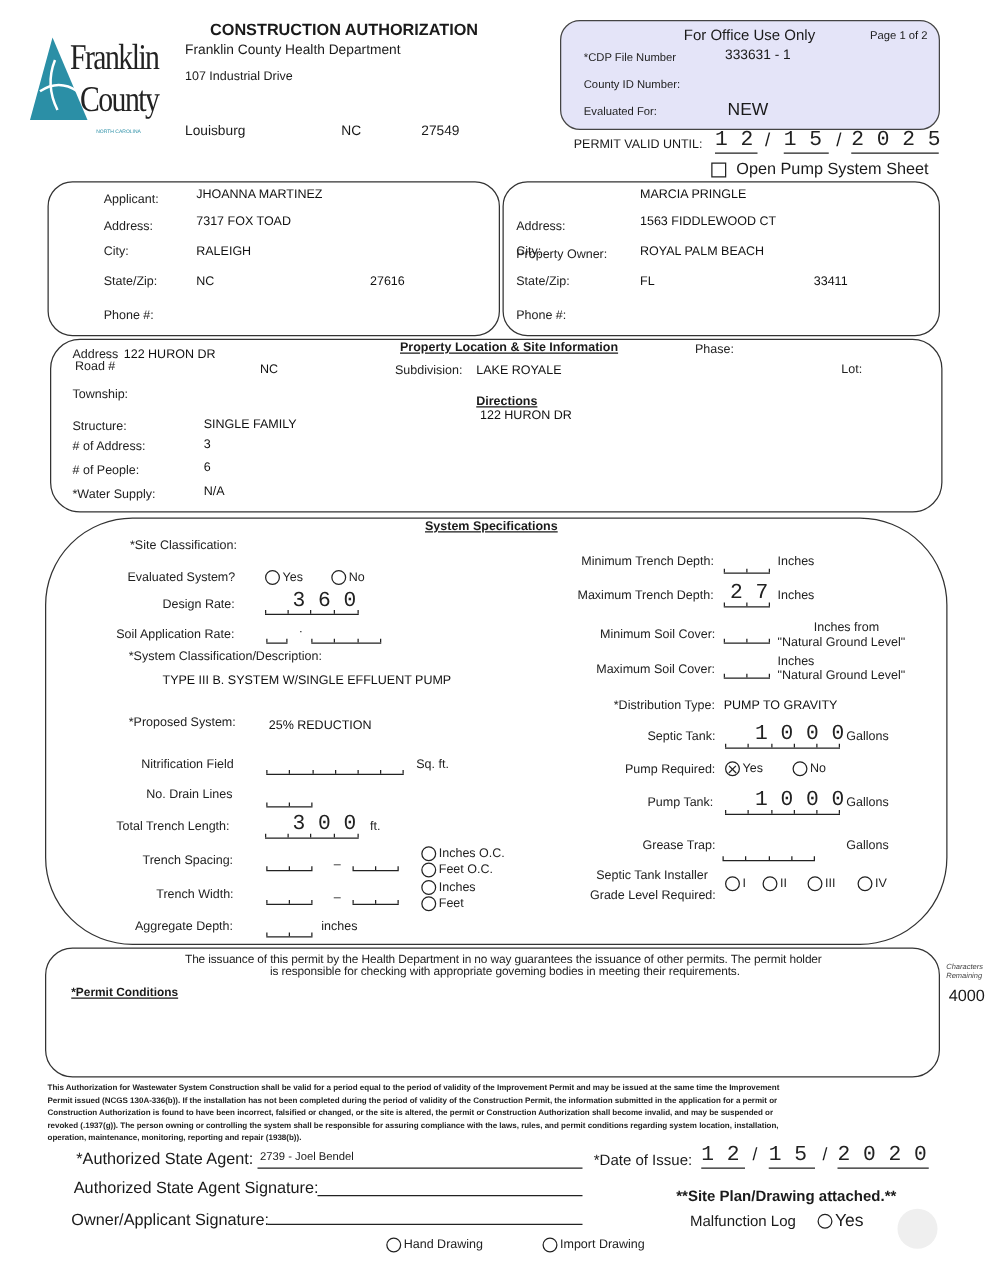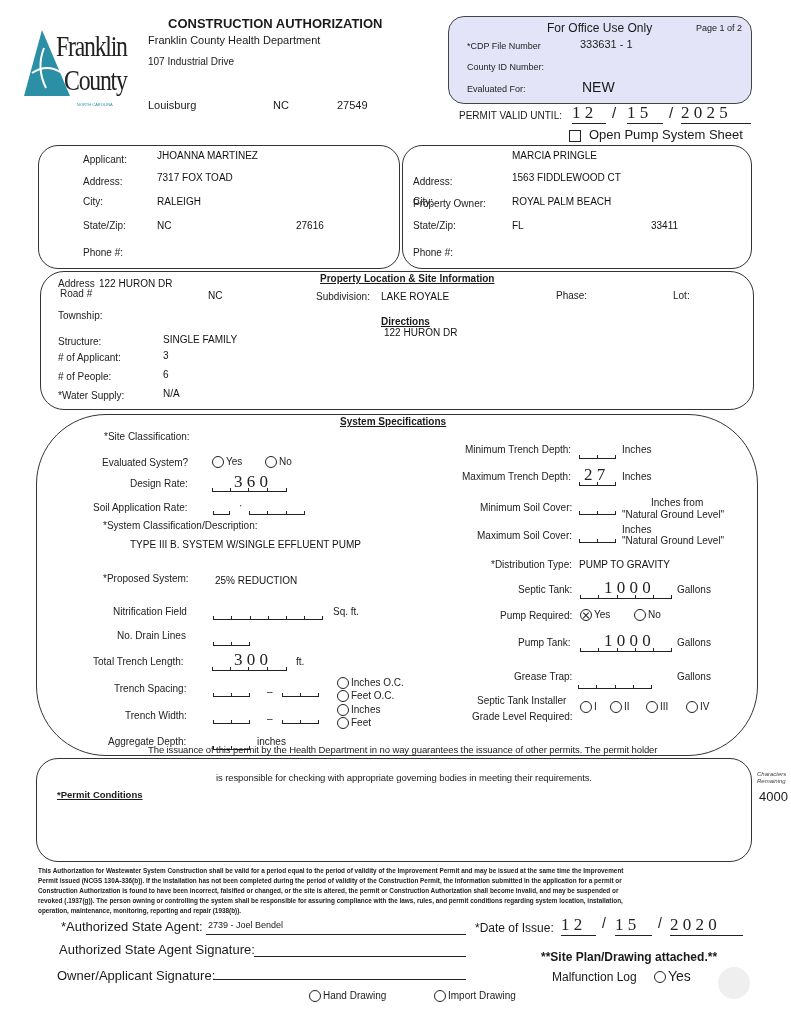--- a/index.html
+++ b/index.html
@@ -1,21 +1,21 @@
 <!DOCTYPE html>
 <html><head>
 <meta charset="utf-8">
 <style>
   * { box-sizing: border-box; margin: 0; padding: 0; }
   html, body { width: 791px; height: 1024px; background: #ffffff; overflow: hidden; }
   body { position: relative; font-family: "Liberation Sans", sans-serif; color: #1a1a1a; font-size: 10px; }
   .abs { position: absolute; white-space: nowrap; }
   .lbl { font-size: 10px; color: #222; }
   .val { font-size: 10px; color: #111; }
-  .hand { font-family: Liberation Serif, serif; font-size: 17px; color: #222; letter-spacing: 0; }
+  .hand { font-family: Liberation Mono, monospace; font-size: 17px; color: #222; letter-spacing: 0; }
   .box { position: absolute; border: 1.3px solid #333; border-radius: 22px; }
   .u { text-decoration: underline; font-weight: bold; }
   .radio { display: inline-block; width: 12px; height: 12px; border: 1px solid #222; border-radius: 50%; vertical-align: middle; margin-right: 2px; position: relative; }
   .radio.checked::before, .radio.checked::after { content: ""; position: absolute; left: 1px; top: 4.5px; width: 8px; height: 1.3px; background: #222; }
   .radio.checked::before { transform: rotate(45deg); }
   .radio.checked::after { transform: rotate(-45deg); }
   .cbox { display: inline-block; width: 12px; height: 12px; border: 1px solid #222; vertical-align: middle; margin-right: 8px; background: #fff; }
   .ticks { position: absolute; height: 4px; border-bottom: 1px solid #222; }
   .ticks span { position: absolute; bottom: 0; width: 1px; height: 3px; background: #222; }
   .line { position: absolute; border-bottom: 1px solid #222; }
@@ -86,28 +86,28 @@
 <div class="abs lbl" style="left:413px;top:247px;">Phone #:</div>
 
 <div class="box" style="left:40px;top:271px;width:714px;height:139px;border-radius:24px;"></div>
 <div class="abs u" style="left:320px;top:273px;font-size:10px;">Property Location &amp; Site Information</div>
 <div class="abs lbl" style="left:58px;top:278px;">Address</div>
 <div class="abs val" style="left:99px;top:278px;">122 HURON DR</div>
 <div class="abs lbl" style="left:60px;top:288px;">Road #</div>
 <div class="abs val" style="left:208px;top:290px;">NC</div>
 <div class="abs lbl" style="left:316px;top:291px;">Subdivision:</div>
 <div class="abs val" style="left:381px;top:291px;">LAKE ROYALE</div>
-<div class="abs lbl" style="left:556px;top:290px;">Phase:</div>
+<div class="abs lbl" style="left:556px;top:274px;">Phase:</div>
 <div class="abs lbl" style="left:673px;top:290px;">Lot:</div>
 <div class="abs lbl" style="left:58px;top:310px;">Township:</div>
 <div class="abs u" style="left:381px;top:316px;font-size:10px;">Directions</div>
 <div class="abs val" style="left:384px;top:327px;">122 HURON DR</div>
 <div class="abs lbl" style="left:58px;top:336px;">Structure:</div>
 <div class="abs val" style="left:163px;top:334px;">SINGLE FAMILY</div>
-<div class="abs lbl" style="left:58px;top:352px;"># of Applicant:</div>
+<div class="abs lbl" style="left:58px;top:352px;"># of Address:</div>
 <div class="abs val" style="left:163px;top:350px;">3</div>
 <div class="abs lbl" style="left:58px;top:371px;"># of People:</div>
 <div class="abs val" style="left:163px;top:369px;">6</div>
 <div class="abs lbl" style="left:58px;top:390px;">*Water Supply:</div>
 <div class="abs val" style="left:163px;top:388px;">N/A</div>
 
 <div class="box" style="left:36px;top:414px;width:722px;height:342px;border-radius:70px;"></div>
 <div class="abs u" style="left:340px;top:416px;font-size:10px;">System Specifications</div>
 <div class="abs lbl" style="left:104px;top:431px;">*Site Classification:</div>
 
@@ -290,21 +290,21 @@
 <div class="abs lbl" style="left:677px;top:671px;">Gallons</div>
 
 <div class="abs lbl" style="left:477px;top:695px;">Septic Tank Installer</div>
 <div class="abs lbl" style="left:472px;top:711px;">Grade Level Required:</div>
 <div class="abs lbl" style="left:580px;top:701px;"><span class="radio"></span><span>I</span></div>
 <div class="abs lbl" style="left:610px;top:701px;"><span class="radio"></span><span>II</span></div>
 <div class="abs lbl" style="left:646px;top:701px;"><span class="radio"></span><span>III</span></div>
 <div class="abs lbl" style="left:686px;top:701px;"><span class="radio"></span><span>IV</span></div>
 
 <div class="box" style="left:36px;top:758px;width:716px;height:104px;border-radius:22px;"></div>
-<div class="abs lbl" style="left:148px;top:744px;font-size:9.5px;letter-spacing:-0.1px;text-align:right;">The issuance of this permit by the Health Department in no way guarantees the issuance of other permits. The permit holder</div>
+<div class="abs lbl" style="left:148px;top:762px;font-size:9.5px;letter-spacing:-0.1px;text-align:right;">The issuance of this permit by the Health Department in no way guarantees the issuance of other permits. The permit holder</div>
 <div class="abs lbl" style="left:216px;top:772px;font-size:9.5px;letter-spacing:-0.1px;">is responsible for checking with appropriate goveming bodies in meeting their requirements.</div>
 <div class="abs u" style="left:57px;top:789px;font-size:9.5px;">*Permit Conditions</div>
 <div class="abs" style="left:757px;top:771px;font-size:6px;font-style:italic;color:#444;">Characters</div>
 <div class="abs" style="left:757px;top:778px;font-size:6px;font-style:italic;color:#444;">Remaining</div>
 <div class="abs" style="left:759px;top:789px;font-size:13px;">4000</div>
 
 <div class="abs" style="left:38px;top:866px;font-size:6.4px;font-weight:bold;line-height:10px;color:#222;">
   <div>This Authorization for Wastewater System Construction shall be valid for a period equal to the period of validity of the Improvement Permit and may be issued at the same time the Improvement</div>
   <div>Permit issued (NCGS 130A-336(b)). If the installation has not been completed during the period of validity of the Construction Permit, the information submitted in the application for a permit or</div>
   <div>Construction Authorization is found to have been incorrect, falsified or changed, or the site is altered, the permit or Construction Authorization shall become invalid, and may be suspended or</div>

